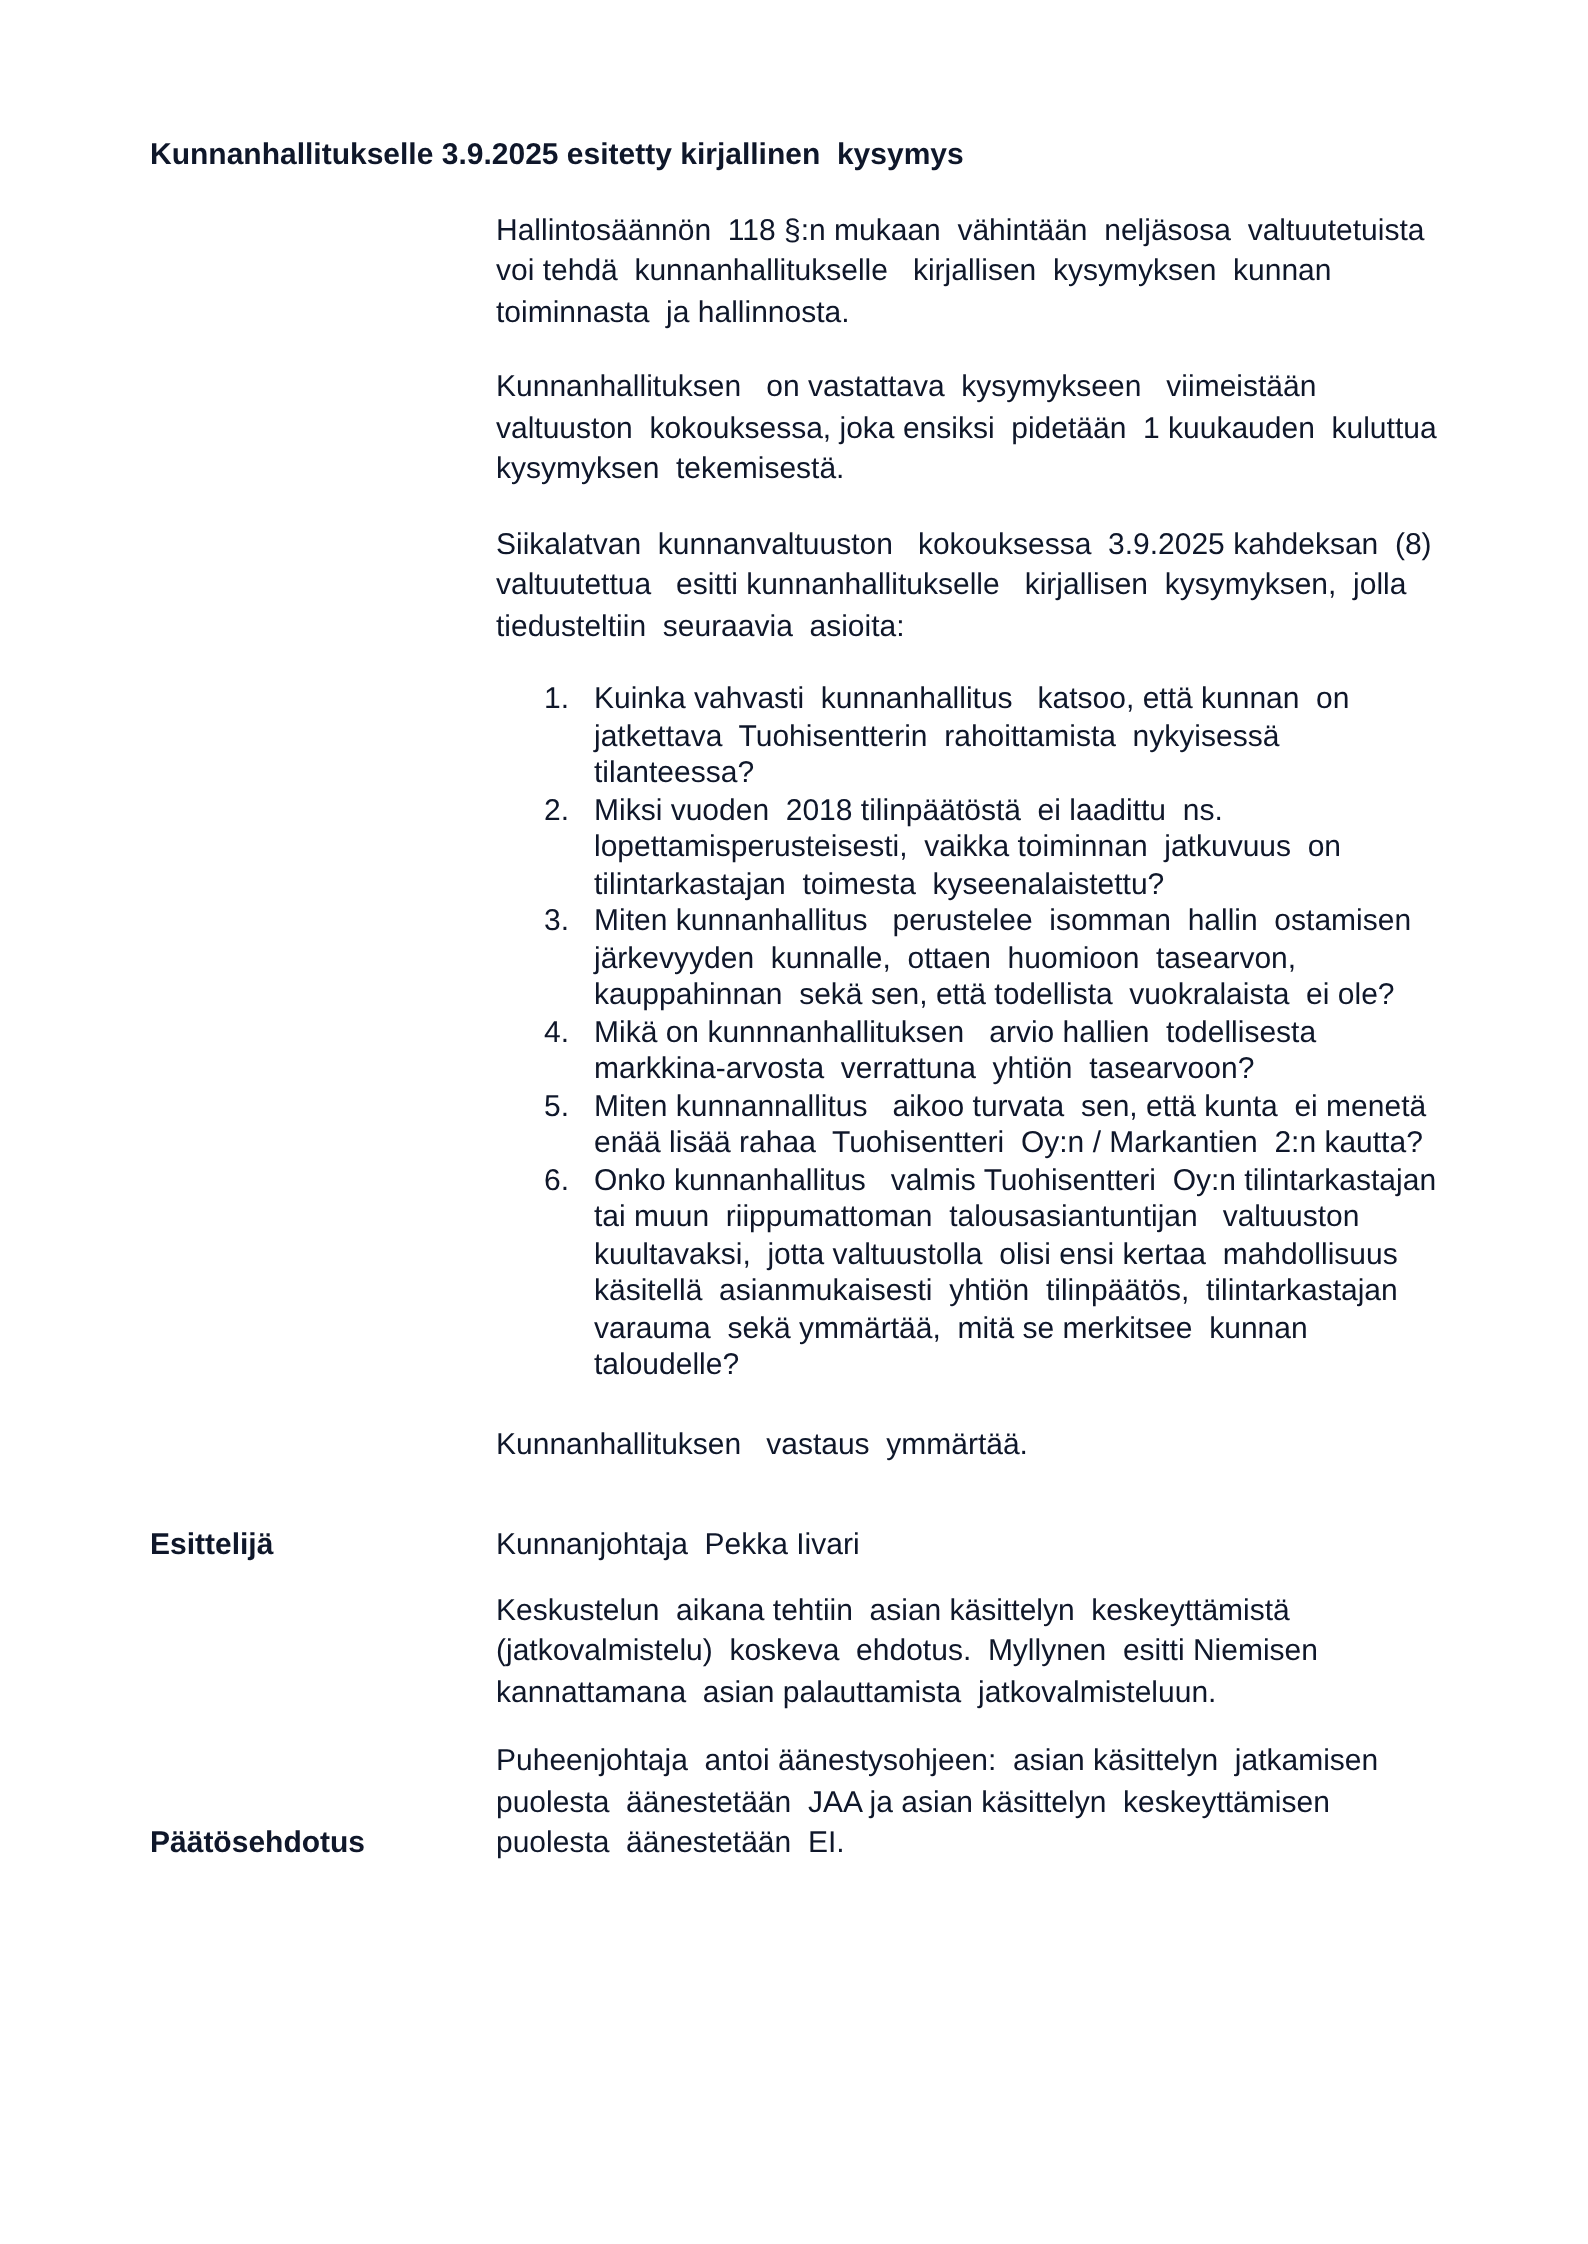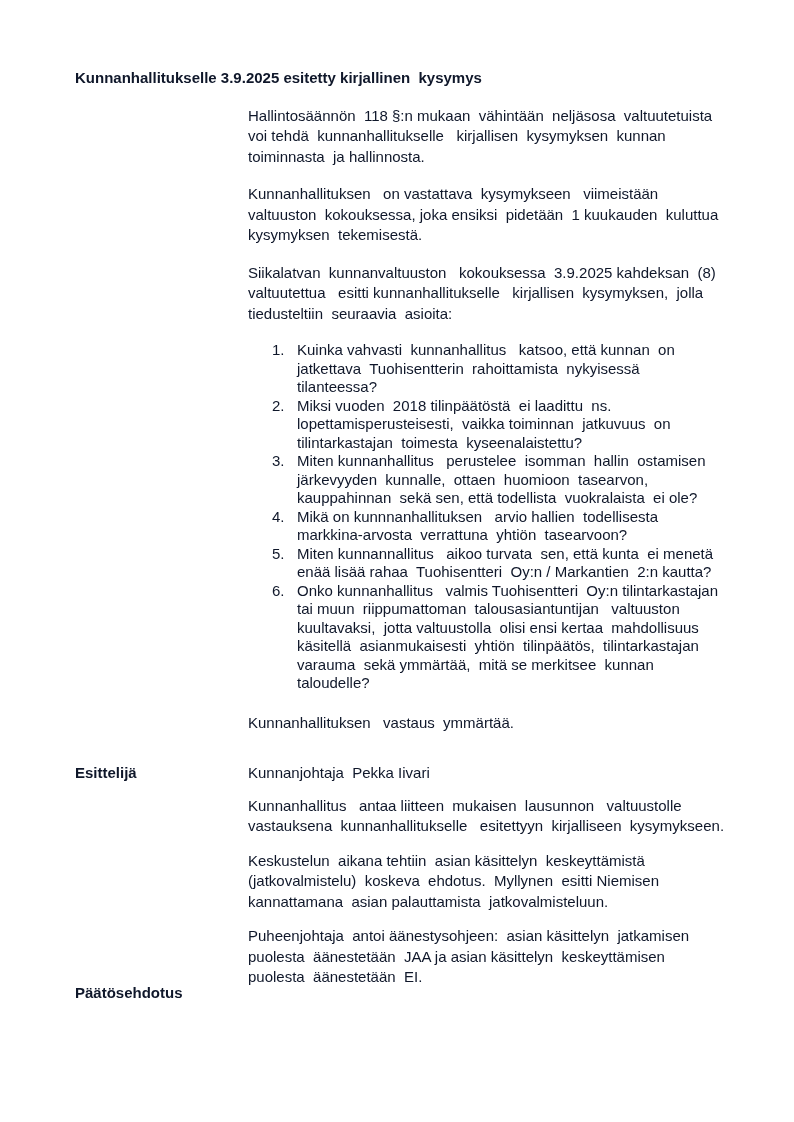--- a/index.html
+++ b/index.html
@@ -69,21 +69,21 @@
     white-space: pre-wrap;
   }
   .row-content {
     flex: 1;
   }
   .presenter-row { margin-bottom: 12px; }
   .proposal-para {
     white-space: pre-wrap;
     margin: 0 0 14px 0;
   }
-  .proposal-para:last-child { margin-bottom: 16px; }
+  .proposal-para:last-child { margin-bottom: 0; }
 </style>
 </head>
 <body>
 
 <div class="page">
 
   <div class="doc-title">Kunnanhallitukselle 3.9.2025 esitetty kirjallinen  kysymys</div>
 
 
   <div class="content">
@@ -143,22 +143,20 @@
   </div>
 
   <div class="row presenter-row">
     <div class="row-label">Esittelijä</div>
     <div class="row-content" style="white-space: pre-wrap;">Kunnanjohtaja  Pekka Iivari</div>
   </div>
 
   <div class="row">
     <div class="row-label">Päätösehdotus</div>
     <div class="row-content">
-      <div class="proposal-para">Kunnanhallitus   antaa liitteen  mukaisen  lausunnon   valtuustolle
-vastauksena  kunnanhallitukselle   esitettyyn  kirjalliseen  kysymykseen.</div>
       <div class="proposal-para">Keskustelun  aikana tehtiin  asian käsittelyn  keskeyttämistä
 (jatkovalmistelu)  koskeva  ehdotus.  Myllynen  esitti Niemisen
 kannattamana  asian palauttamista  jatkovalmisteluun.</div>
       <div class="proposal-para">Puheenjohtaja  antoi äänestysohjeen:  asian käsittelyn  jatkamisen
 puolesta  äänestetään  JAA ja asian käsittelyn  keskeyttämisen
 puolesta  äänestetään  EI.</div>
     </div>
   </div>
 
 </div>

